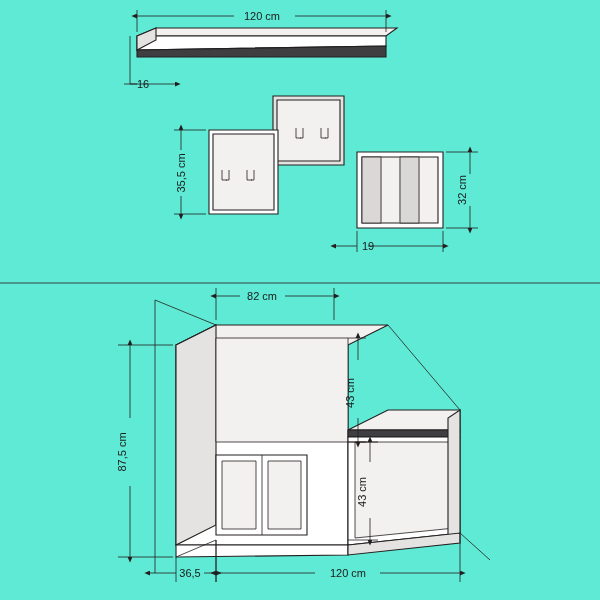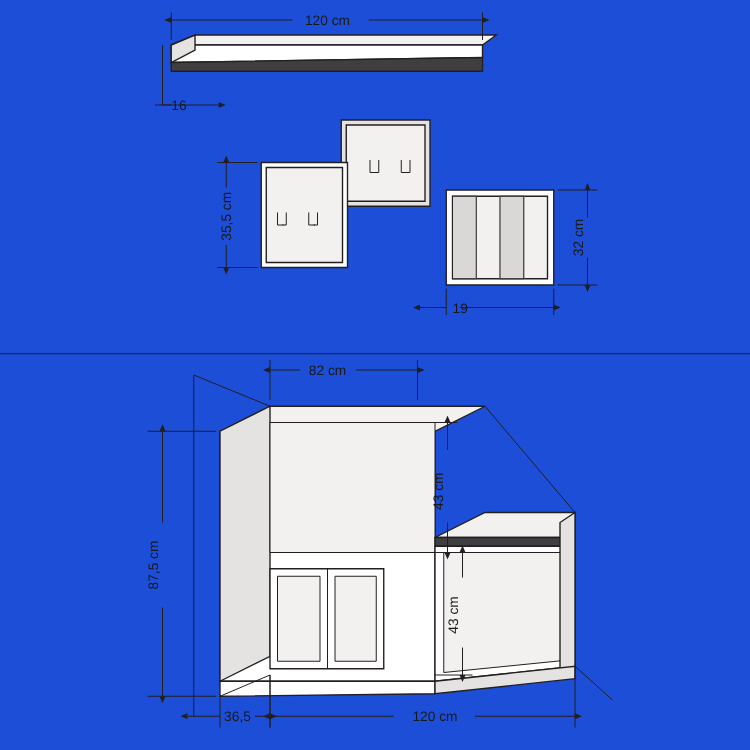--- a/index.html
+++ b/index.html
@@ -10,21 +10,21 @@
   body {
     width: 600px;
     height: 600px;
     font-family: "Liberation Sans", sans-serif;
     overflow: hidden;
   }
   #stage {
     position: relative;
     width: 600px;
     height: 600px;
-    background: #1d4ed8;
+    background: #5eead4;
   }
   svg#diagram {
     position: absolute;
     left: 0;
     top: 0;
     width: 600px;
     height: 600px;
     display: block;
   }
   .dim-text {

